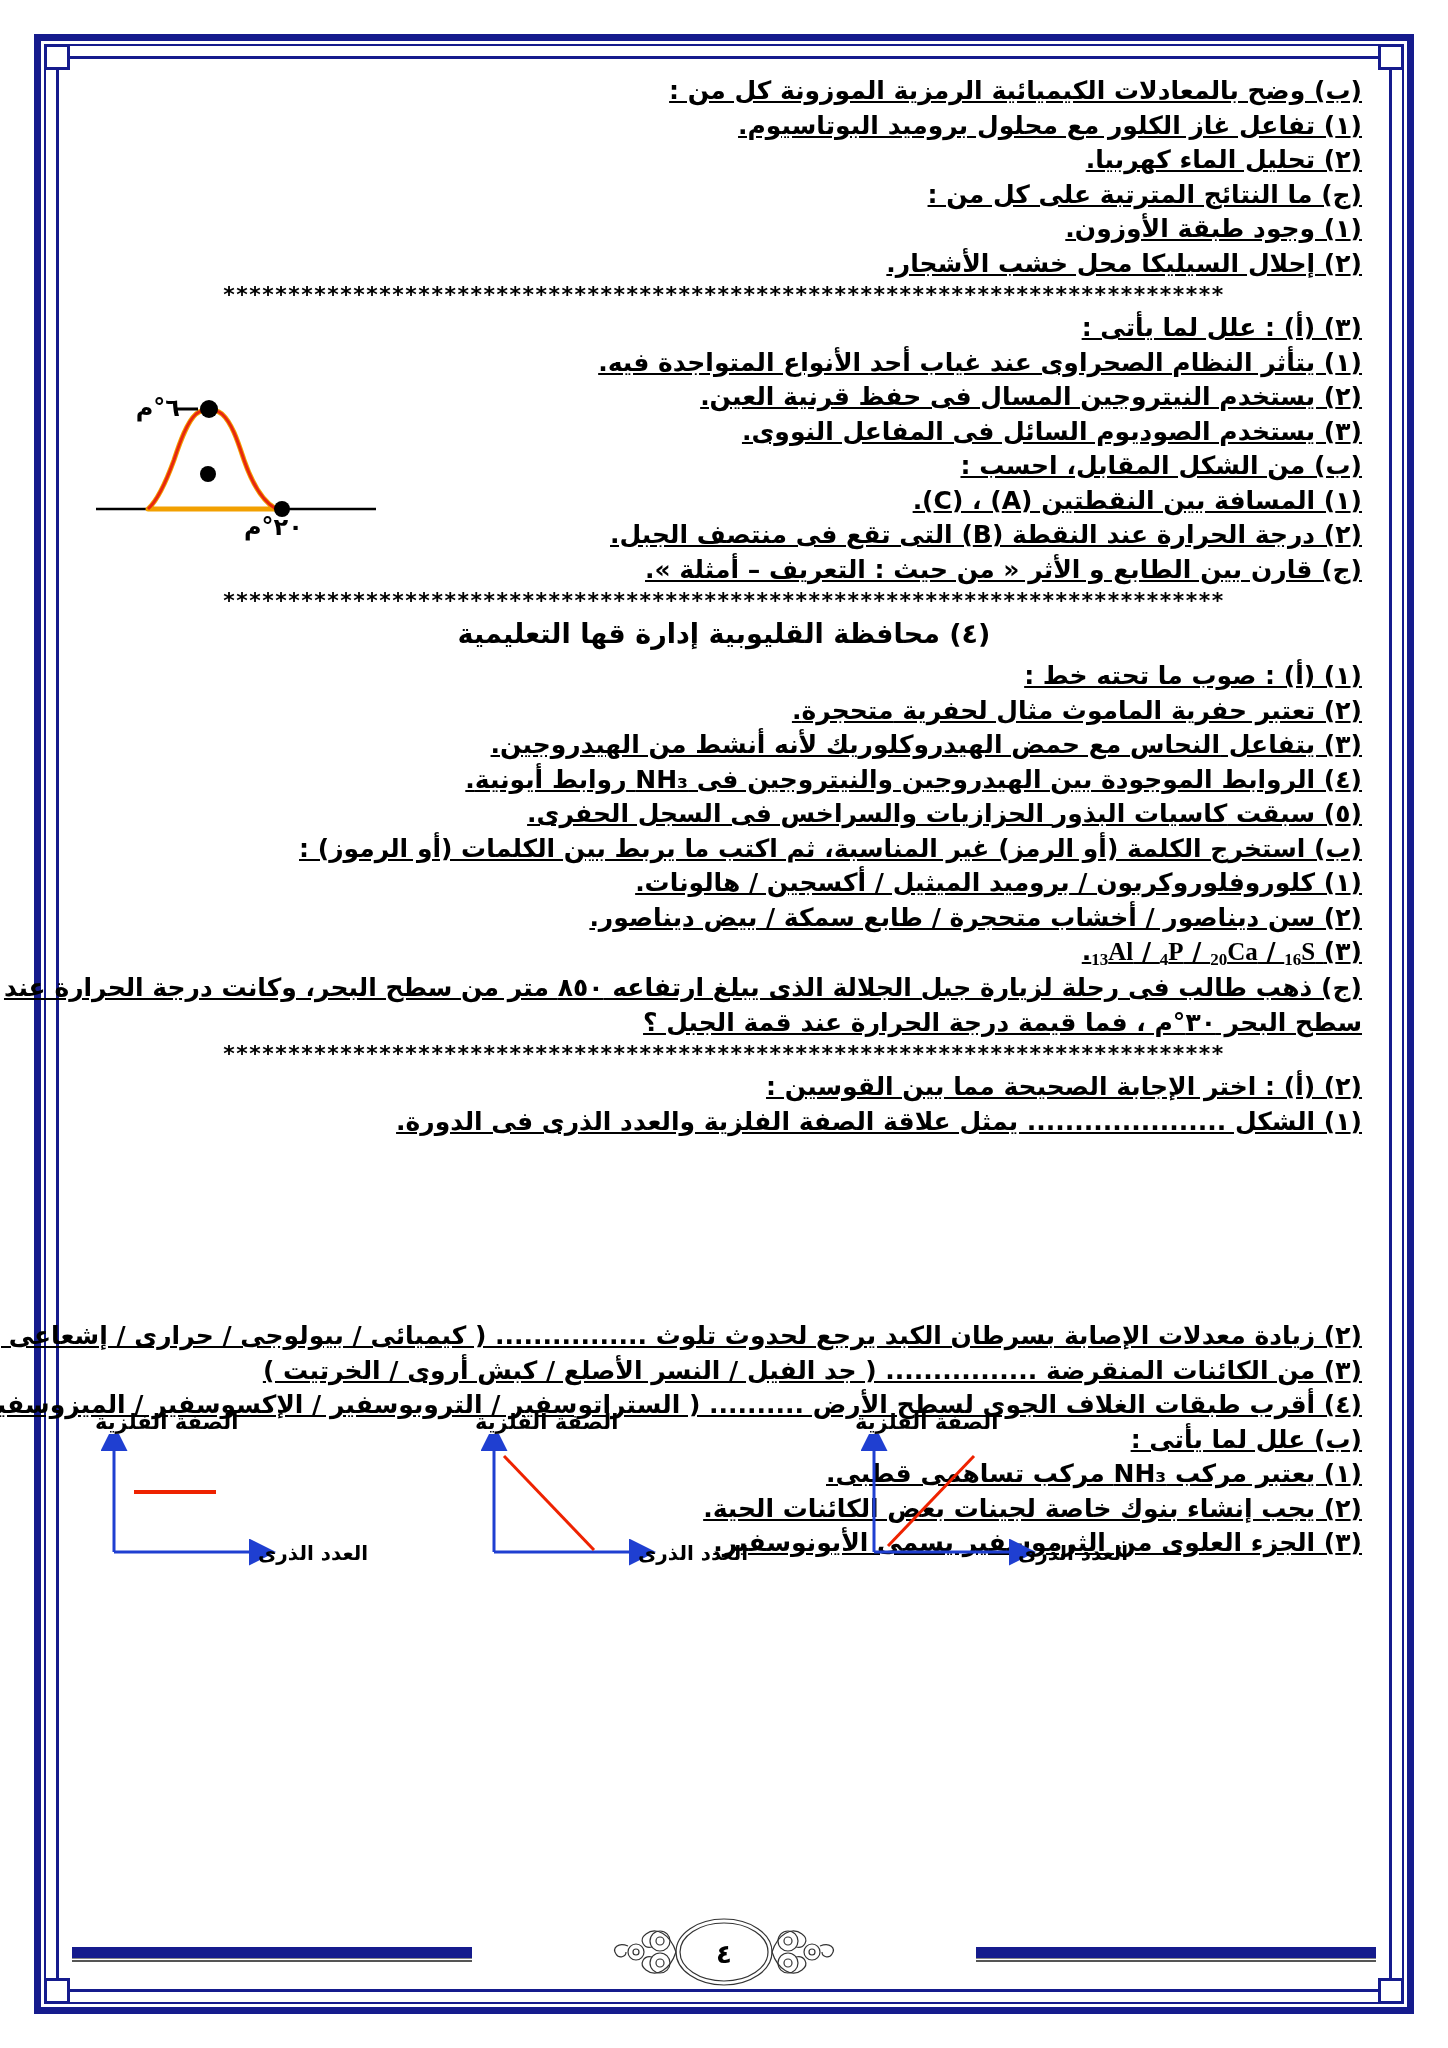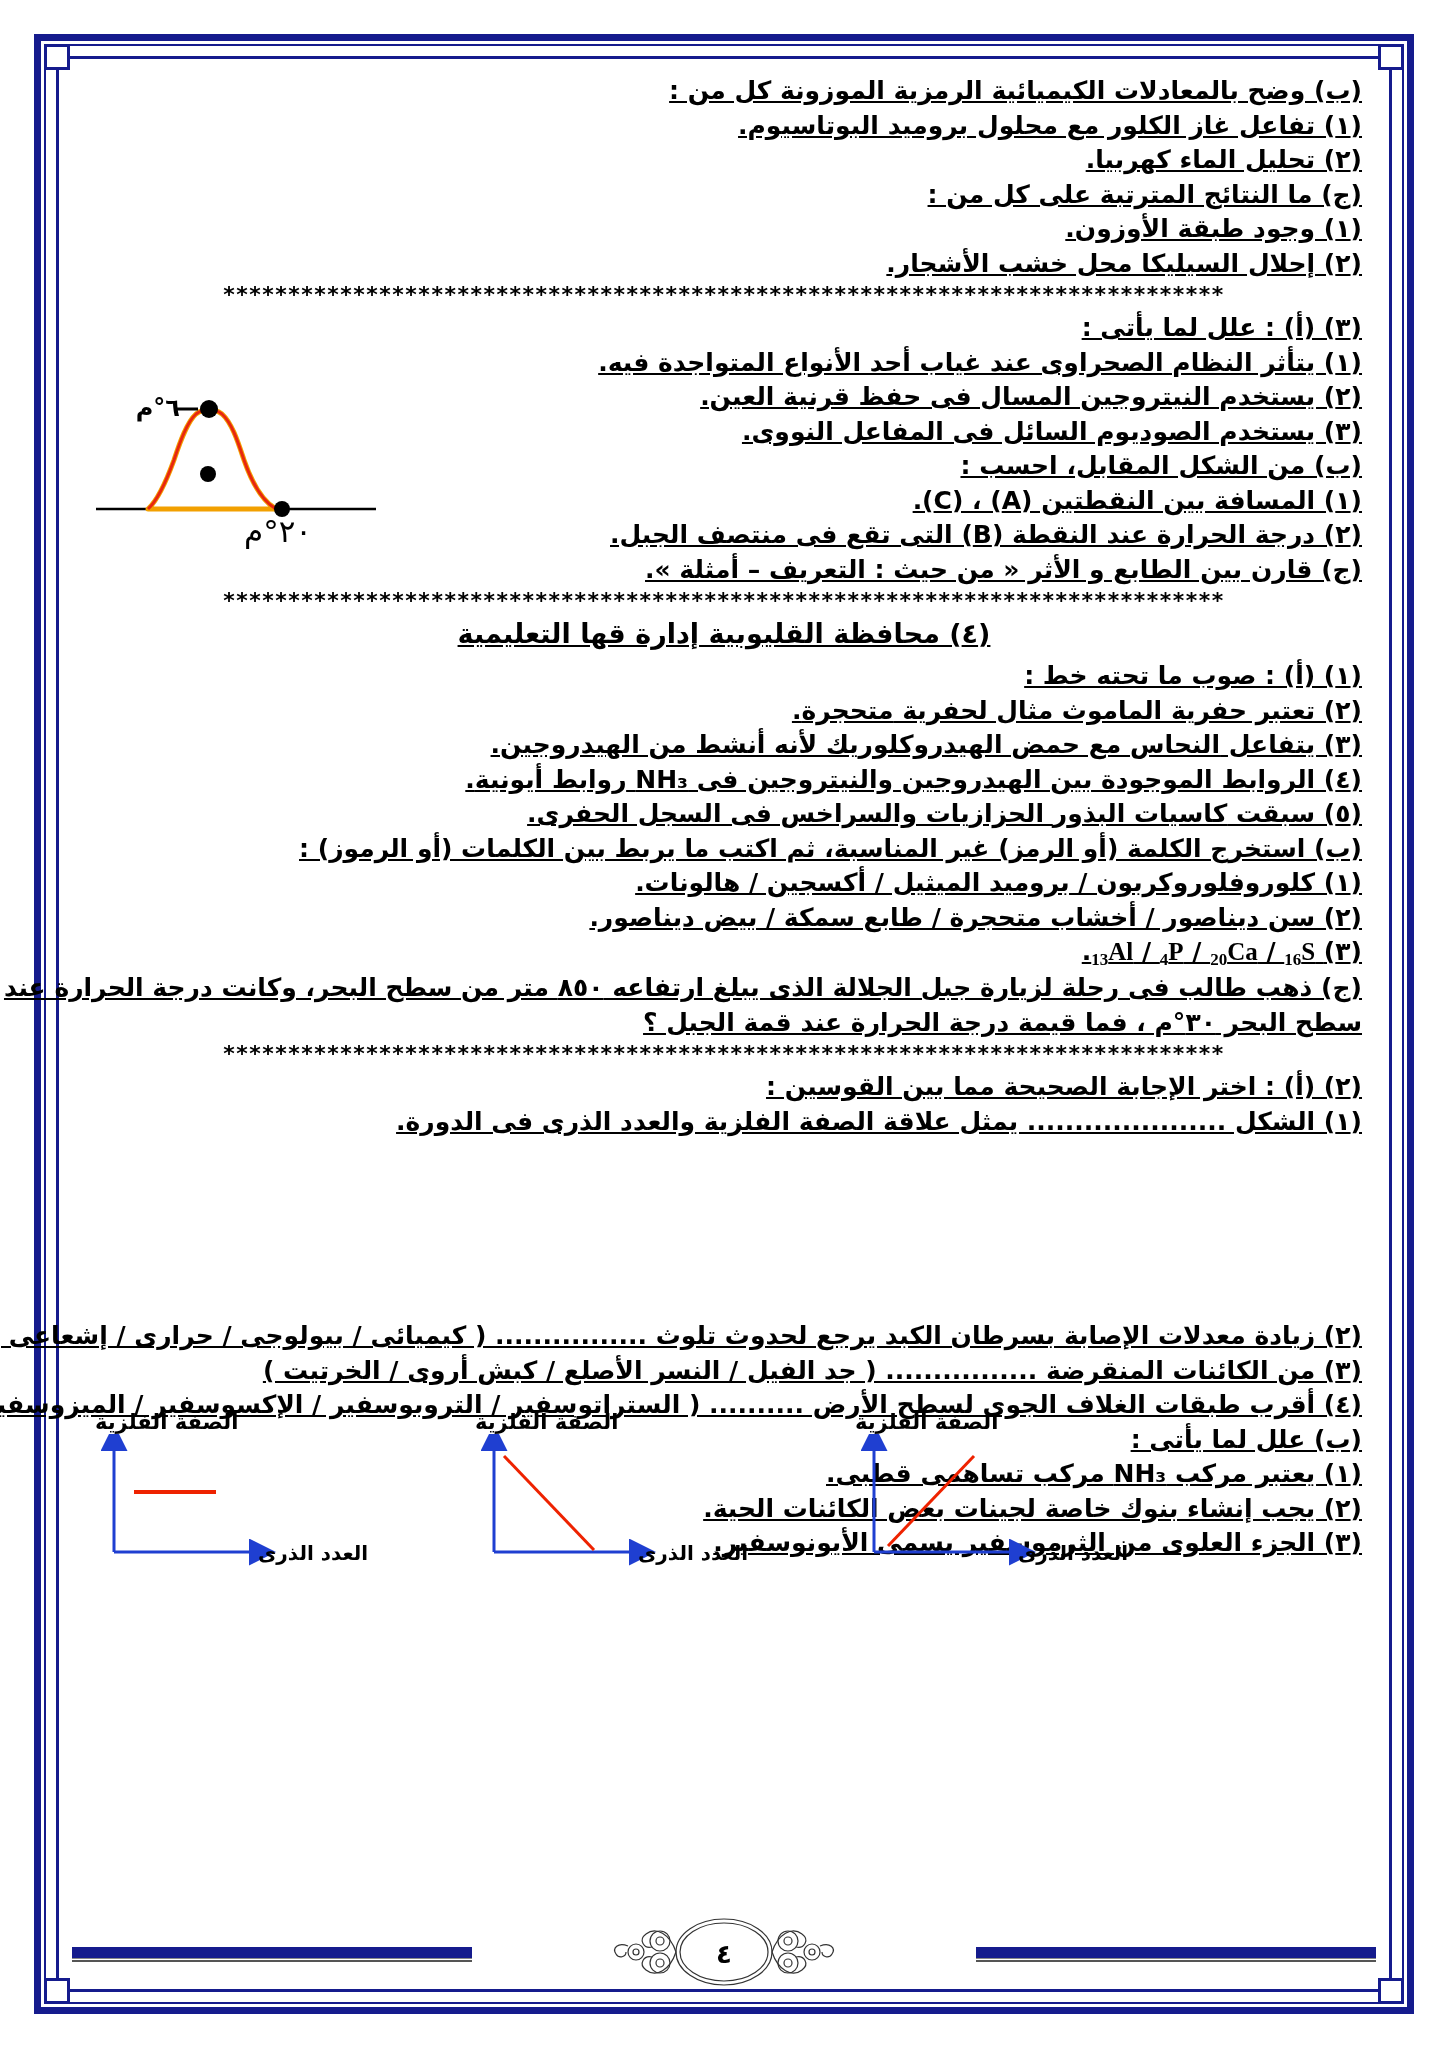--- a/index.html
+++ b/index.html
@@ -85,21 +85,20 @@
     line-height: 1;
     white-space: nowrap;
     overflow: hidden;
     margin: 3px 0 5px 0;
   }
 
   .section-title {
     text-align: center;
     font-size: 27px;
     font-weight: bold;
-    text-decoration: underline;
     margin: 6px 0 10px 0;
   }
 
   
   sub { font-size: 0.68em; vertical-align: -0.28em; }
   .latin { font-family: "Liberation Serif", serif; }
 
   
   .mountain-fig {
     position: absolute;
@@ -262,21 +261,21 @@
 
       <circle cx="123" cy="27" r="9" fill="#000"></circle>
 
       <circle cx="122" cy="92" r="8" fill="#000"></circle>
 
       <circle cx="196" cy="127" r="8" fill="#000"></circle>
 
       <line x1="88" y1="27" x2="112" y2="27" stroke="#000" stroke-width="3"></line>
     </svg>
     <div style="position:absolute; right:206px; top:12px; font-size:24px; font-weight:bold; direction:rtl;">٦°م</div>
-    <div style="position:absolute; left:158px; top:131px; font-size:31px; font-weight:normal; direction:rtl;">٢٠°م</div>
+    <div style="position:absolute; left:158px; top:131px; font-size:24px; font-weight:bold; direction:rtl;">٢٠°م</div>
   </div>
 
   <div class="graphs-row">
 
     <div style="position:absolute; left:0px; top:0px; width:380px; height:175px;">
       <div style="position:absolute; left:9px; top:0px; font-size:21px; font-weight:bold; direction:rtl; white-space:nowrap;">الصفة الفلزية</div>
       <svg width="300" height="150" viewBox="0 0 300 150" style="position:absolute; left:0; top:24px;" xmlns="http://www.w3.org/2000/svg">
         <defs>
           <marker id="ar3" markerWidth="9" markerHeight="9" refX="1" refY="4.5" orient="auto">
             <polygon points="0,0 9,4.5 0,9" fill="#1f3fd1"></polygon>

